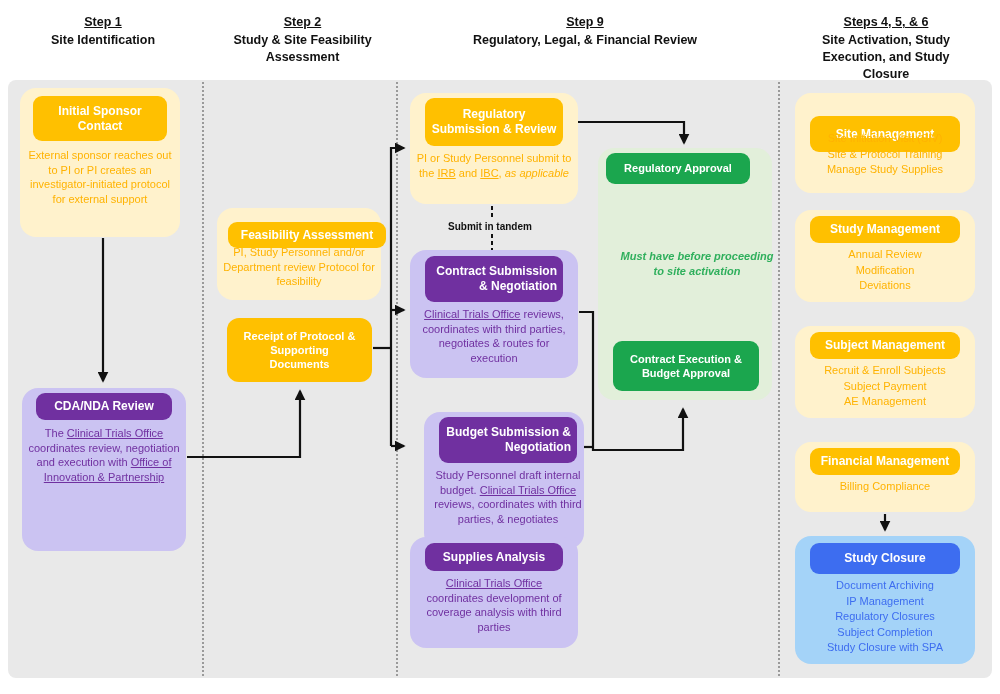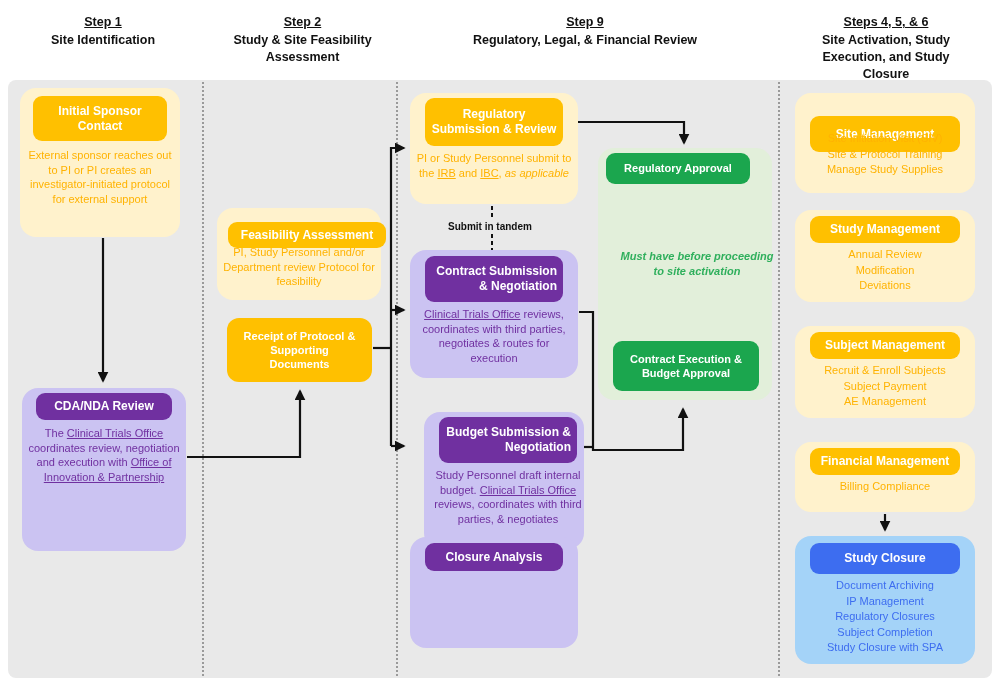--- a/index.html
+++ b/index.html
@@ -120,21 +120,22 @@
     <div class="head purple" style="left:15px;top:6px;width:138px;height:46px;">Contract Submission &amp; Negotiation</div>
     <div class="body purpletxt" style="left:6px;top:57px;width:156px;"><span class="u">Clinical Trials Office</span><span> reviews, coordinates with third parties, negotiates &amp; routes for execution</span></div>
   </div>
 
   <div class="outer lav" style="left:424px;top:388px;width:160px;height:137px;margin-top:24px;">
     <div class="head purple" style="left:15px;top:5px;width:138px;height:46px;">Budget Submission &amp; Negotiation</div>
     <div class="body purpletxt" style="left:6px;top:56px;width:156px;"><span>Study Personnel draft internal budget. </span><span class="u">Clinical Trials Office</span><span> reviews, coordinates with third parties, &amp; negotiates</span></div>
   </div>
 
   <div class="outer lav" style="left:410px;top:537px;width:168px;height:111px;">
-    <div class="head purple" style="left:15px;top:6px;width:138px;height:28px;">Closure Analysis</div>
+    <div class="head purple" style="left:15px;top:6px;width:138px;height:28px;">Supplies Analysis</div>
+    <div class="body purpletxt" style="left:6px;top:39px;width:156px;"><span class="u">Clinical Trials Office</span><span> coordinates development of coverage analysis with third parties</span></div>
   </div>
 
   <div class="outer lgreen" style="left:598px;top:148px;width:174px;height:252px;">
     <div class="solidbox green" style="left:8px;top:5px;width:144px;height:31px;">Regulatory Approval</div>
     <div class="note" style="left:18px;top:89px;width:162px;margin-top:12px;">Must have before proceeding to site activation</div>
     <div class="solidbox green" style="left:15px;top:193px;width:146px;height:50px;">Contract Execution &amp; Budget Approval</div>
   </div>
 
   <div class="outer cream" style="left:795px;top:93px;width:180px;height:100px;">
     <div class="head gold" style="left:15px;top:23px;width:150px;height:36px;">Site Management</div>

